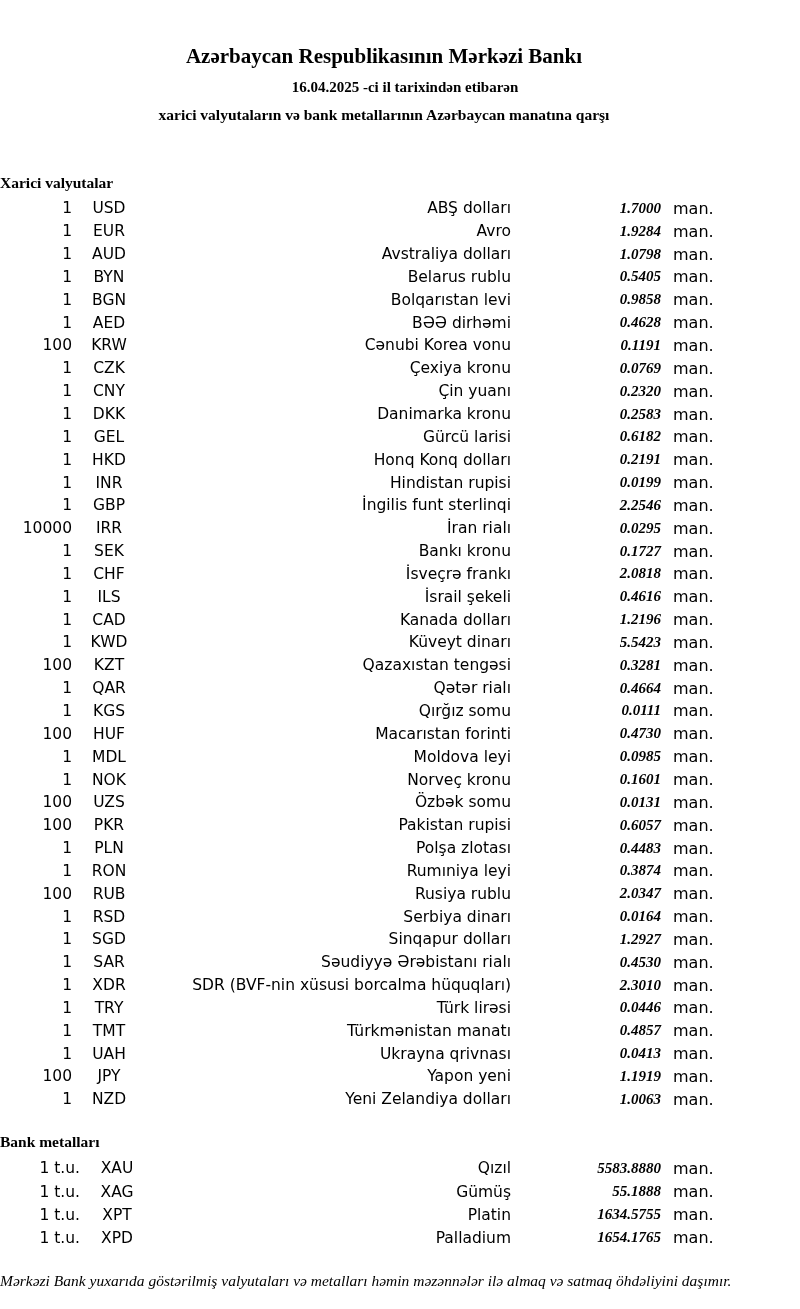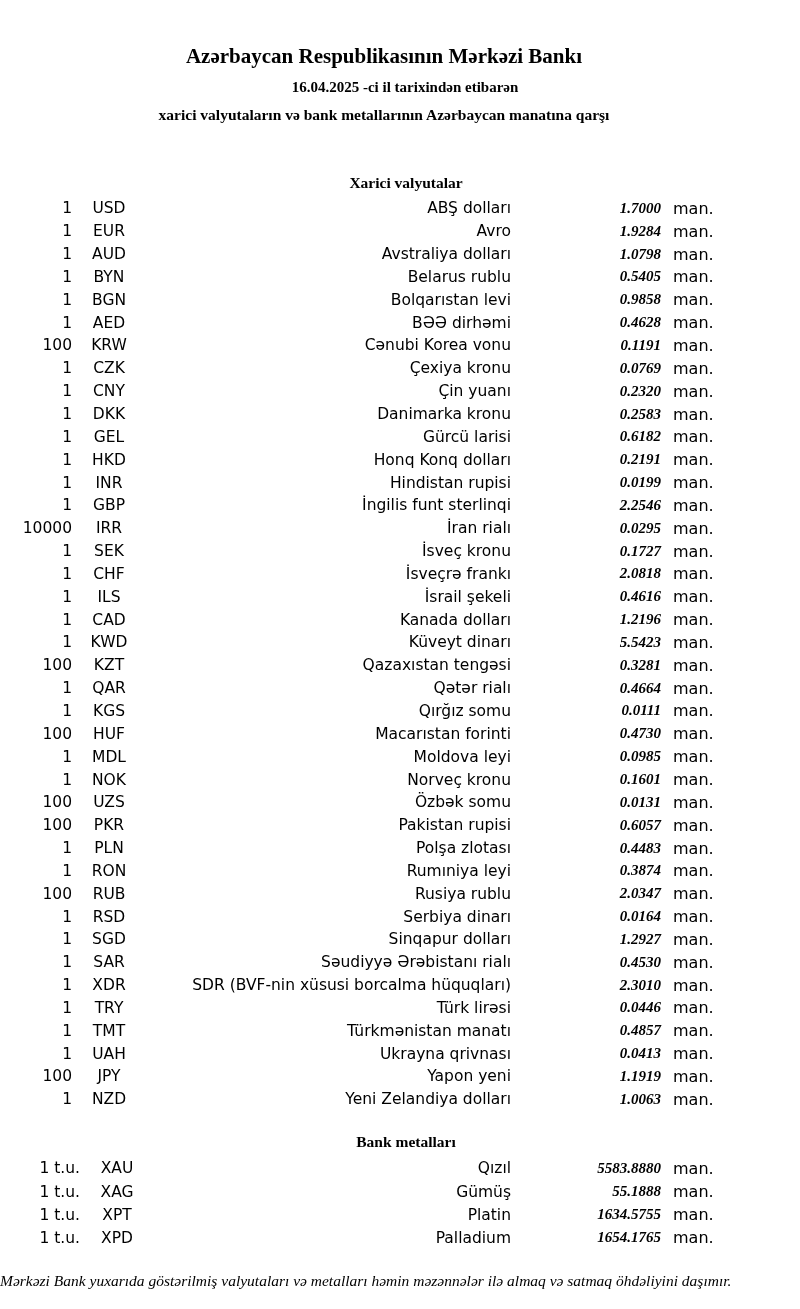--- a/index.html
+++ b/index.html
@@ -32,22 +32,20 @@
     font-weight: bold;
     font-size: 15.5px;
     line-height: 19px;
     margin-top: 9px;
   }
   .section-title {
     font-family: "Liberation Serif", serif;
     font-weight: bold;
     font-size: 15.5px;
     line-height: 18px;
-    text-align: center;
-    margin-left: 44px;
   }
   .currencies-title { margin-top: 50px; }
   .metals-title { margin-top: 22px; }
   .rows { margin-top: 5px; }
   .metal-rows { margin-top: 6px; margin-left: 8px; }
   .row {
     display: grid;
     grid-template-columns: 78px 62px 1fr 150px 107px;
     align-items: center;
     height: 22.85px;
@@ -202,21 +200,21 @@
       <div class="row">
         <span class="cell qty-cell">10000</span>
         <span class="cell code-cell">IRR</span>
         <span class="cell name-cell">İran rialı</span>
         <span class="cell rate-cell">0.0295</span>
         <span class="cell unit-cell">man.</span>
       </div>
       <div class="row">
         <span class="cell qty-cell">1</span>
         <span class="cell code-cell">SEK</span>
-        <span class="cell name-cell">İsveç kronu</span>
+        <span class="cell name-cell">Bankı kronu</span>
         <span class="cell rate-cell">0.1727</span>
         <span class="cell unit-cell">man.</span>
       </div>
       <div class="row">
         <span class="cell qty-cell">1</span>
         <span class="cell code-cell">CHF</span>
         <span class="cell name-cell">İsveçrə frankı</span>
         <span class="cell rate-cell">2.0818</span>
         <span class="cell unit-cell">man.</span>
       </div>

